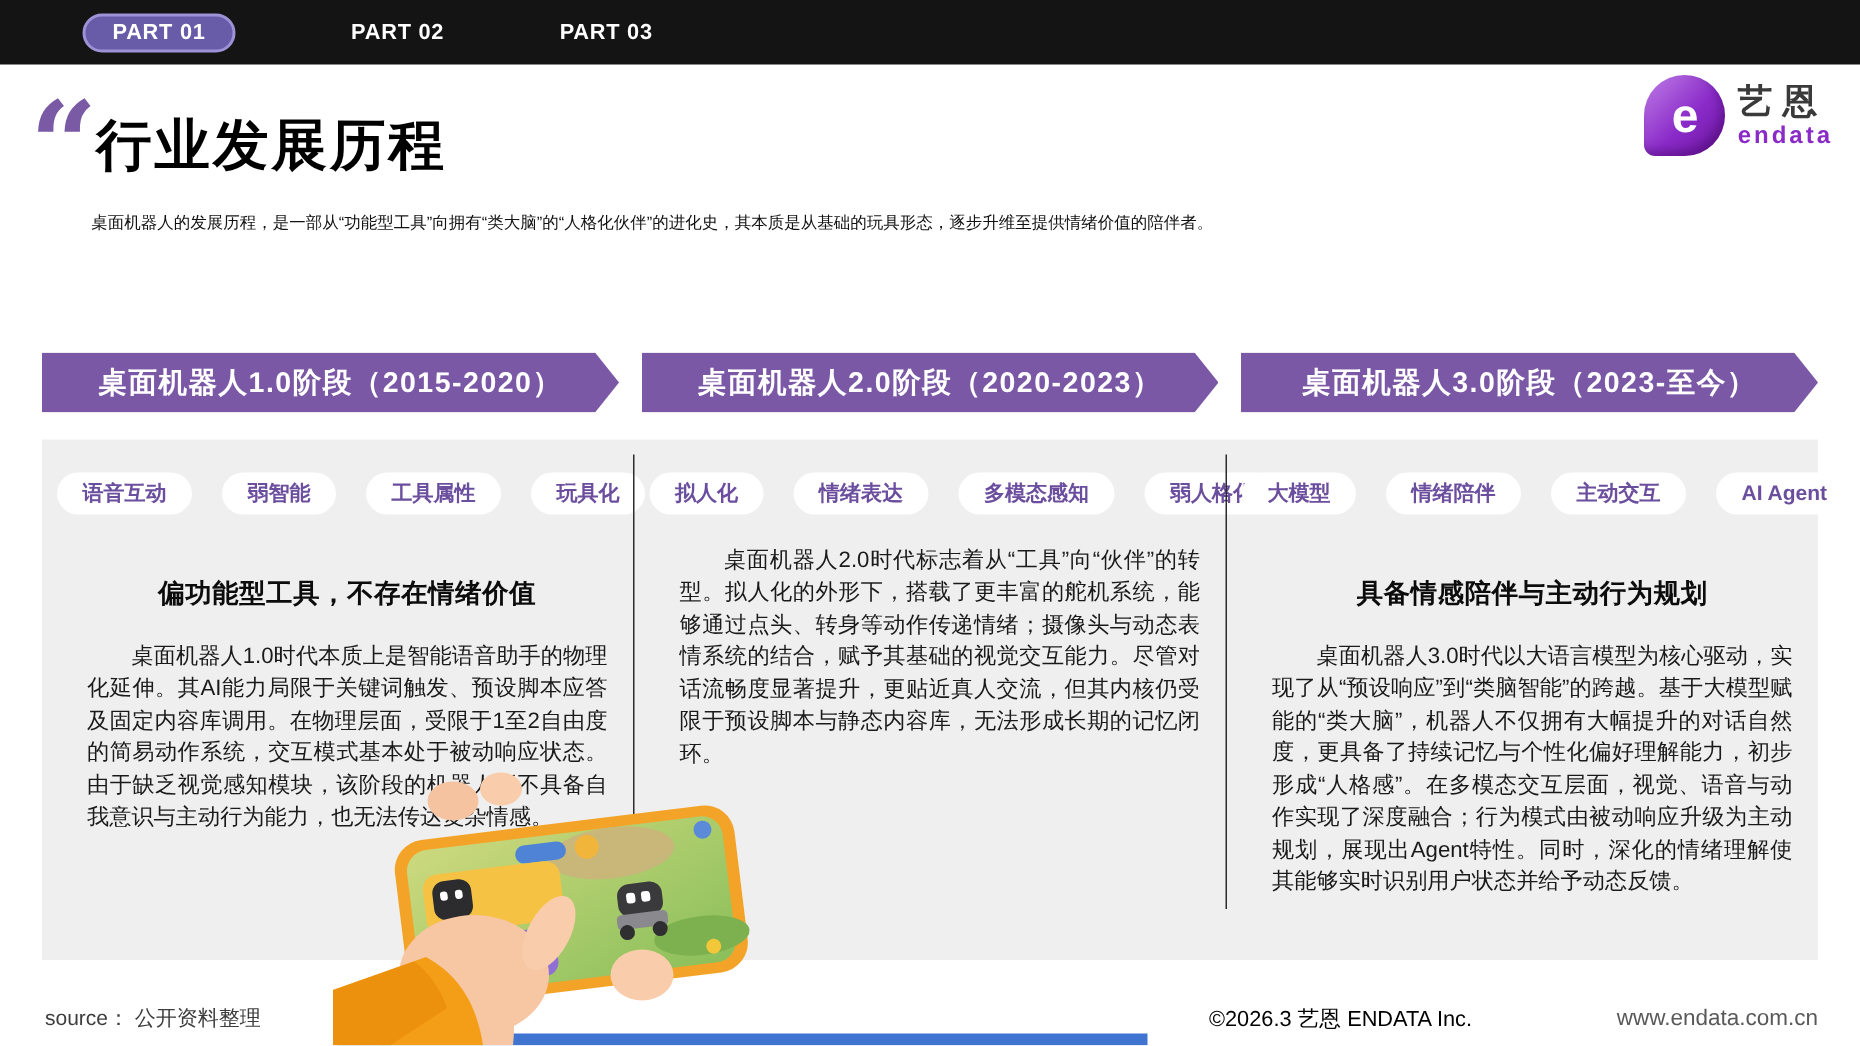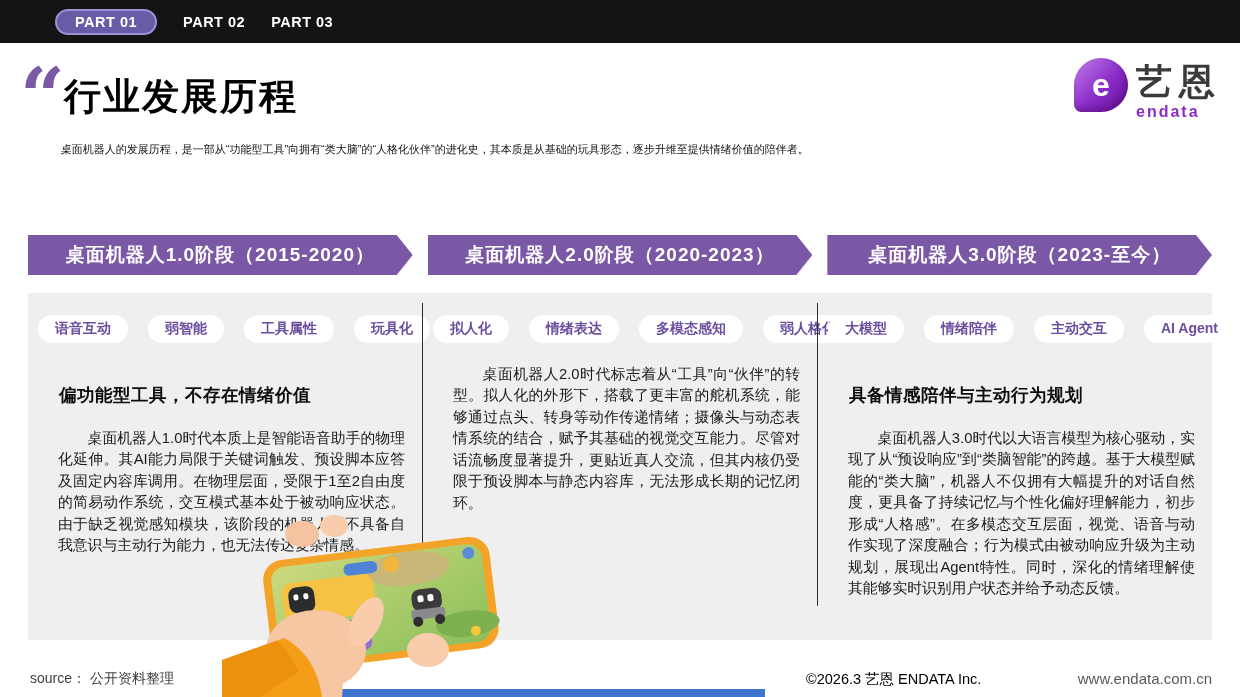--- a/index.html
+++ b/index.html
@@ -1,49 +1,49 @@
 <!DOCTYPE html>
 <html><head>
 <meta charset="utf-8">
 <style>
   * { margin:0; padding:0; box-sizing:border-box; }
   html,body { width:1240px; height:697px; }
   body { font-family:"Liberation Sans",sans-serif; background:#fff; overflow:hidden; position:relative; }
   .page { position:absolute; inset:0; width:1240px; height:697px; background:#fff; overflow:hidden; }
 
   
-  .topbar { position:absolute; top:0; left:0; right:0; height:43px; background:#141414; display:flex; align-items:center; padding-left:55px; gap:26px; }
+  .topbar { position:absolute; top:0; left:0; right:0; height:43px; background:#141414; display:flex; align-items:center; padding-left:55px; gap:77px; }
   .part { color:#fff; font-size:14.5px; font-weight:bold; letter-spacing:.5px; cursor:pointer; }
   .part.active { background:#685ca8; border:2px solid #9d92d6; border-radius:14px; padding:3px 18px; }
 
   
   .logo { position:absolute; top:50px; right:18px; display:flex; align-items:center; gap:8px; }
   .logo-mark { width:54px; height:54px; background:linear-gradient(135deg,#c07fe8 0%,#8a2bc8 55%,#6a149e 100%); border-radius:50% 50% 50% 14%; display:flex; align-items:center; justify-content:center; color:#fff; font-weight:bold; font-size:32px; box-shadow:inset -3px -4px 6px rgba(60,0,90,.35); }
   .logo-text { display:flex; flex-direction:column; align-items:flex-start; line-height:1; }
-  .logo-cn { font-size:36px; font-weight:bold; color:#3a3a3a; letter-spacing:7px;margin-top:14px; }
+  .logo-cn { font-size:23px; font-weight:bold; color:#3a3a3a; letter-spacing:7px; }
   .logo-en { font-size:16px; font-weight:bold; color:#8a2bc8; letter-spacing:2px; margin-top:4px; }
 
   
   .quote-mark { position:absolute; top:58px; left:20px; height:46px; overflow:hidden; font-family:"DejaVu Serif",serif; font-weight:bold; font-size:78px; line-height:1; color:#7b5aa5; }
   .page-title { position:absolute; top:72px; left:64px; font-size:37px; font-weight:bold; color:#000; letter-spacing:2px; }
 
   
   .intro { position:absolute; top:140px; left:30px; right:26px; font-size:11px; line-height:1.75; color:#111; text-indent:2.8em; text-align:justify; }
 
   
   .banners { position:absolute; top:235px; left:28px; right:28px; height:40px; display:flex; gap:15px; }
   .banner { flex:1; background:#7a58a6; color:#fff; font-weight:bold; font-size:19px; letter-spacing:1px; display:flex; align-items:center; justify-content:center; clip-path:polygon(0 0, calc(100% - 16px) 0, 100% 50%, calc(100% - 16px) 100%, 0 100%); }
 
   
   .panel { position:absolute; top:293px; left:28px; right:28px; height:347px; background:#efefef; display:flex; }
   .vdiv { width:1px; background:#2c2c2c; margin:10px 0 34px; }
   .stage-col { flex:1; min-width:0; }
   .tags { display:flex; gap:20px; margin:22px 8px 0 10px; flex-wrap:nowrap; }
   .tag { background:#fff; color:#6b4e9e; font-weight:bold; font-size:14px; padding:5px 17px; border-radius:15px; white-space:nowrap; }
-  .stage-heading { margin:40px 18px 0 31px; font-size:17.5px; font-weight:bold; color:#0c0c0c; letter-spacing:.5px; }
+  .stage-heading { margin:40px 18px 0 31px; font-size:17.5px; font-weight:bold; color:#0c0c0c; letter-spacing:.5px;text-align:center; }
   .stage-body { margin:21px 17px 0 30px; font-size:14.8px; line-height:1.45; color:#1a1a1a; text-align:justify; text-indent:2em; }
 
   
   .source { position:absolute; top:670px; left:30px; font-size:14px; color:#3d3d3d; }
   .copyright { position:absolute; top:670px; left:806px; font-size:14.5px; color:#000000; }
   .website { position:absolute; top:670px; right:28px; font-size:15px; color:#595959; cursor:pointer; }
 
   
   .illus { position:absolute; left:222px; top:508px; width:312px; height:189px; z-index:5; }
   .blue-strip { position:absolute; left:225px; bottom:0; width:540px; height:8px; background:#3f74d0; z-index:4; }

